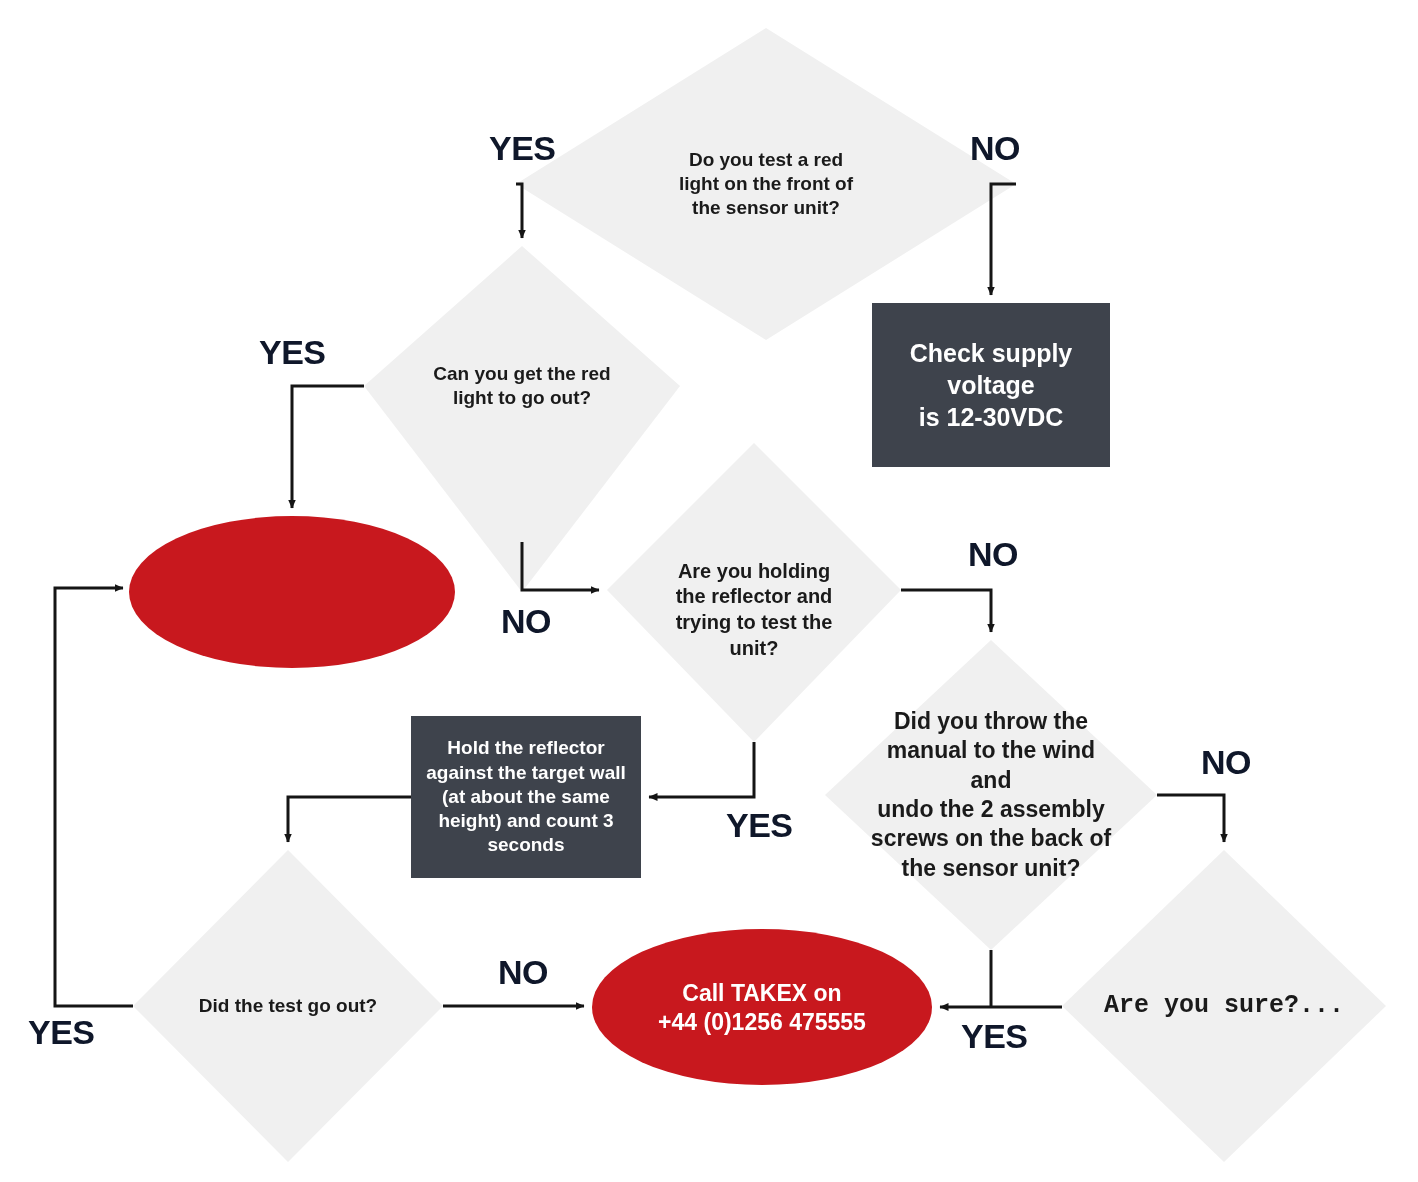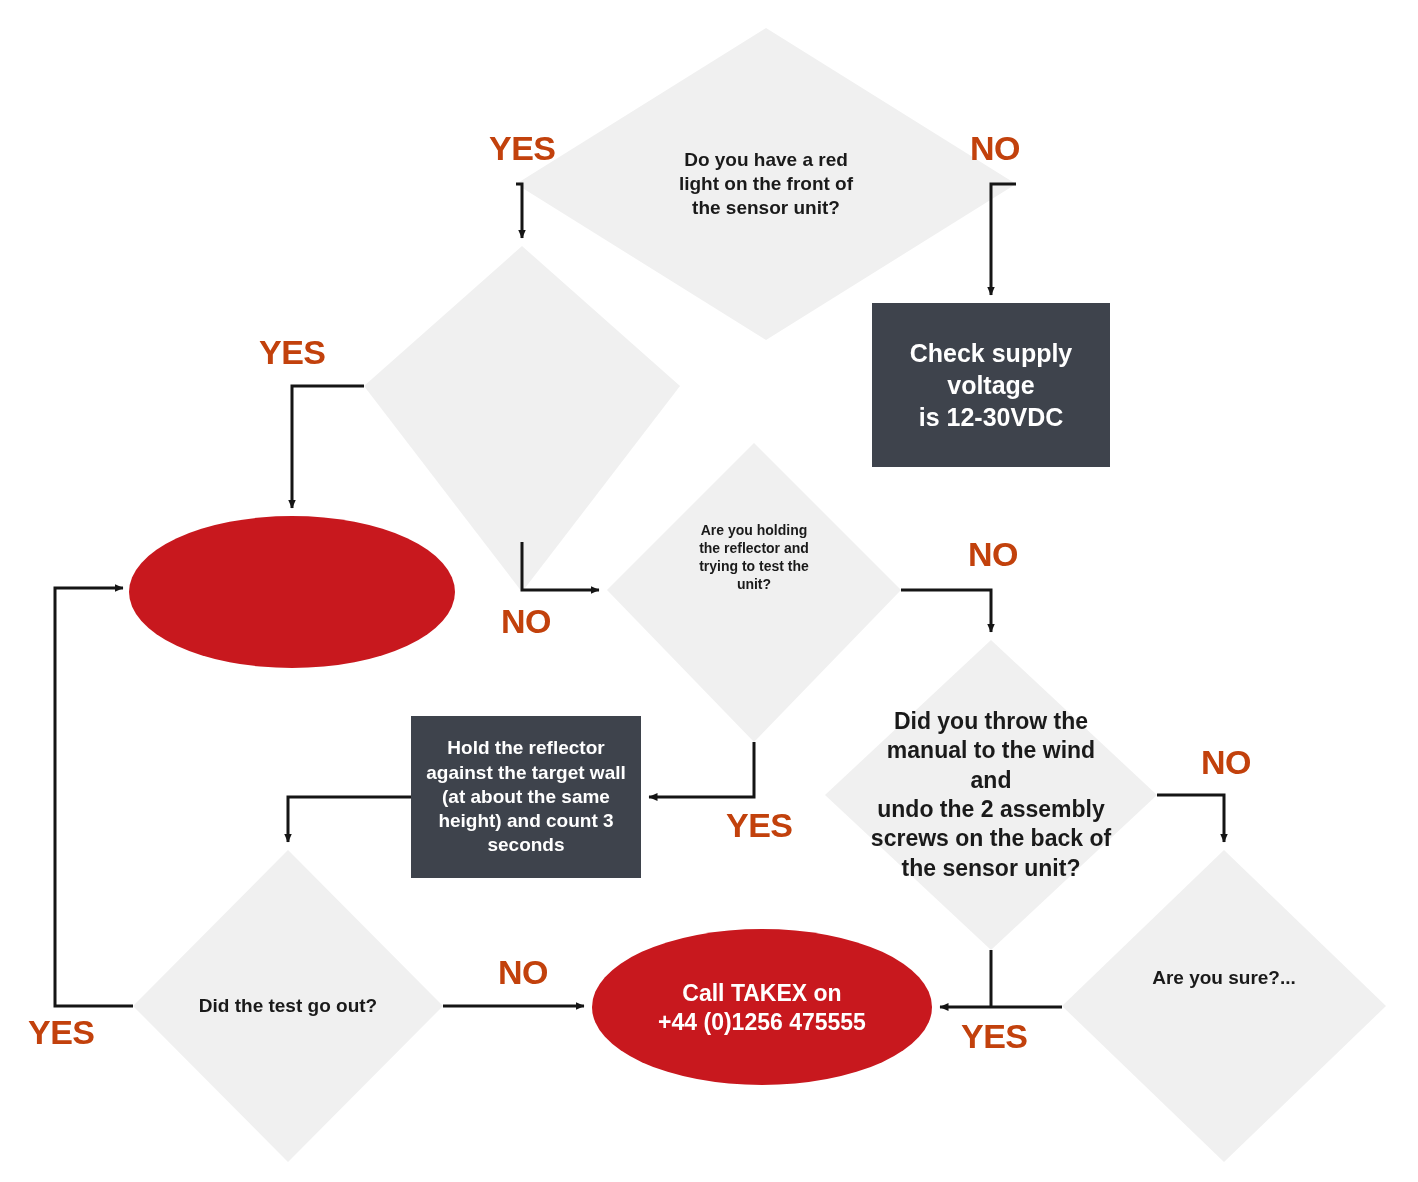--- a/index.html
+++ b/index.html
@@ -29,21 +29,21 @@
     justify-content: center;
     text-align: center;
     font-weight: bold;
     line-height: 1.28;
     pointer-events: none;
     white-space: pre-line;
   }
   .edge-label {
     position: absolute;
     font-weight: bold;
-    color: #c2410c;
+    color: #0f172a;
     letter-spacing: -0.5px;
     line-height: 1;
   }
   .txt-dark { color: #1a1a1a; }
   .txt-light { color: #ffffff; }
 </style>
 </head>
 <body>
 
 <div id="chart-root">
@@ -93,31 +93,33 @@
 
     <path d="M991,950 L991,1007" fill="none" stroke="#151515" stroke-width="3"></path>
 
     <path d="M1062,1007 L940,1007" fill="none" stroke="#151515" stroke-width="3" marker-end="url(#arrow)"></path>
 
     <path d="M443,1006 L584,1006" fill="none" stroke="#151515" stroke-width="3" marker-end="url(#arrow)"></path>
 
     <path d="M133,1006 L55,1006 L55,588 L123,588" fill="none" stroke="#151515" stroke-width="3" marker-end="url(#arrow)"></path>
   </svg>
 
-  <div class="node-text txt-dark" style="left:628px; top:124px; width:276px; height:120px; font-size:19px;">Do you have a red
+  <div class="node-text txt-dark" style="left:628px; top:124px; width:276px; height:120px; font-size:19px;">Do you test a red
 light on the front of
 the sensor unit?</div>
 
   <div class="node-text txt-light" style="left:876px; top:325px; width:230px; height:120px; font-size:25px;">Check supply
 voltage
 is 12-30VDC</div>
 
+  <div class="node-text txt-dark" style="left:392px; top:346px; width:260px; height:80px; font-size:19px;">Can you get the red
+light to go out?</div>
 
 
-  <div class="node-text txt-dark" style="left:634px; top:496px; width:240px; height:124px; font-size:14px;">Are you holding
+  <div class="node-text txt-dark" style="left:634px; top:548px; width:240px; height:124px; font-size:20px;">Are you holding
 the reflector and
 trying to test the
 unit?</div>
 
   <div class="node-text txt-dark" style="left:866px; top:714px; width:250px; height:162px; font-size:23px;">Did you throw the
 manual to the wind and
 undo the 2 assembly
 screws on the back of
 the sensor unit?</div>
 
@@ -125,21 +127,21 @@
 against the target wall
 (at about the same
 height) and count 3
 seconds</div>
 
   <div class="node-text txt-dark" style="left:160px; top:986px; width:256px; height:40px; font-size:19px;">Did the test go out?</div>
 
   <div class="node-text txt-light" style="left:612px; top:970px; width:300px; height:76px; font-size:23px;">Call TAKEX on
 +44 (0)1256 475555</div>
 
-  <div class="node-text txt-dark" style="left:1098px; top:958px; width:252px; height:40px; font-size:19px;">Are you sure?...</div>
+  <div class="node-text txt-dark" style="left:1098px; top:986px; width:252px; height:40px; font-size:25px;font-family:Liberation Mono, monospace;">Are you sure?...</div>
 
   <div class="edge-label" style="left:489px; top:131px; font-size:34px;">YES</div>
 
   <div class="edge-label" style="left:970px; top:131px; font-size:34px;">NO</div>
 
   <div class="edge-label" style="left:259px; top:335px; font-size:34px;">YES</div>
 
   <div class="edge-label" style="left:501px; top:604px; font-size:34px;">NO</div>
 
   <div class="edge-label" style="left:968px; top:537px; font-size:34px;">NO</div>

